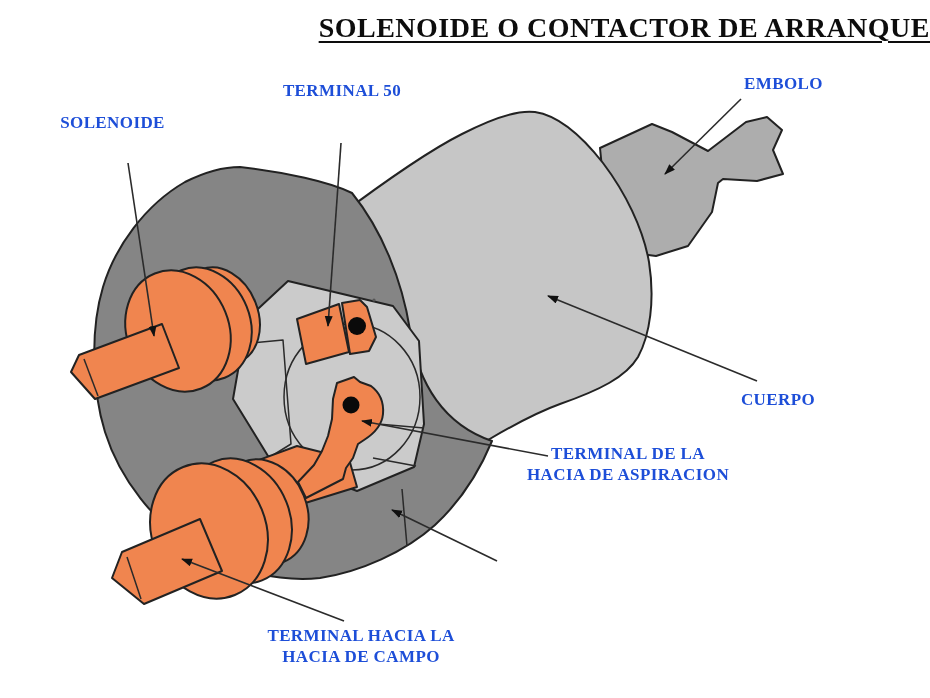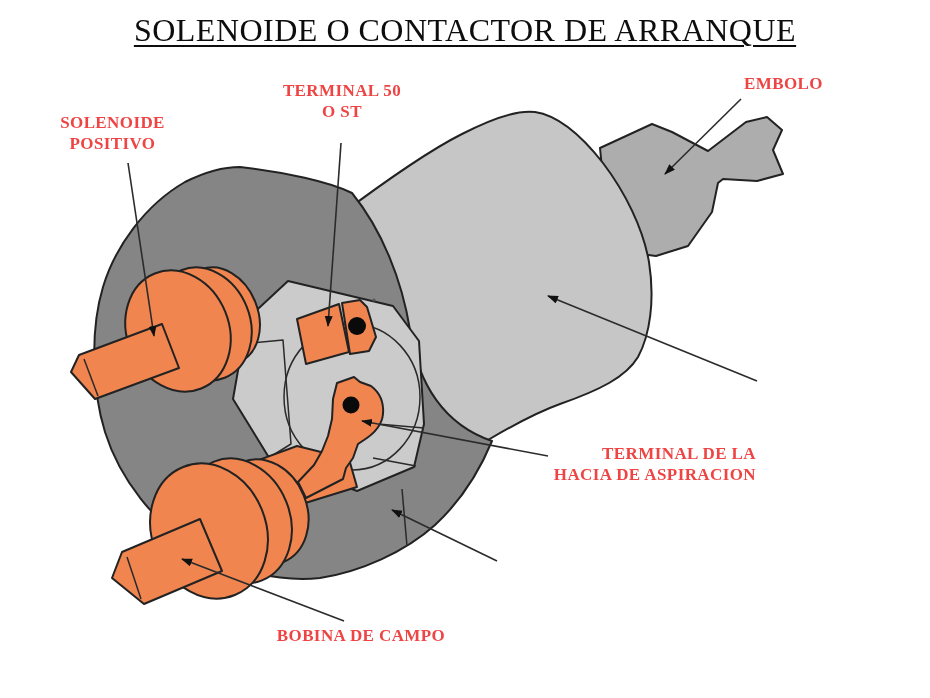--- a/index.html
+++ b/index.html
@@ -1,23 +1,23 @@
 <!DOCTYPE html>
 <html><head>
 <meta charset="utf-8">
 <style>
   html,body{margin:0;padding:0;background:#ffffff;}
   body{width:930px;height:698px;overflow:hidden;font-family:"Liberation Serif","DejaVu Serif",serif;}
   .canvas{position:relative;width:930px;height:698px;background:#ffffff;}
   .canvas svg{position:absolute;left:0;top:0;}
-  .page-title{position:absolute;left:0;right:0;top:12px;text-align:center;
-    font-weight:normal;font-size:32px;letter-spacing:.5px;color:#0d0d0d;
+  .page-title{position:absolute;left:0;right:0;top:12px;text-align:right;
+    font-weight:bold;font-size:28px;letter-spacing:.5px;color:#0d0d0d;
     text-decoration:underline;text-decoration-thickness:2px;text-underline-offset:4px;}
   .lbl{position:absolute;text-align:center;font-weight:bold;font-size:17px;
-    line-height:21px;letter-spacing:.4px;color:#ef4444;}
+    line-height:21px;letter-spacing:.4px;color:#1d4ed8;}
   .lbl span{display:block;}
   .ol{stroke:#222222;stroke-width:2;stroke-linejoin:round;}
   .thin{stroke:#2a2a2a;stroke-width:1.5;fill:none;stroke-linejoin:round;}
   .leader{stroke:#2b2b2b;stroke-width:1.6;fill:none;marker-end:url(#arrow);}
 </style>
 </head>
 <body>
 
 <div class="canvas">
 
@@ -109,38 +109,40 @@
     <path class="leader" d="M 757,381 L 548,296"></path>
     <path class="leader" d="M 548,456 L 362,421"></path>
     <path class="leader" d="M 497,561 L 392,510"></path>
     <path class="leader" d="M 344,621 L 182,559"></path>
   </svg>
 
   <div class="page-title">SOLENOIDE O CONTACTOR DE ARRANQUE</div>
 
   <div class="lbl" style="left:35px;top:112px;width:155px;">
     <span>SOLENOIDE</span>
-    <span>POSITIVO</span>
   </div>
 
   <div class="lbl" style="left:267px;top:80px;width:150px;">
     <span>TERMINAL 50</span>
-    <span>O ST</span>
   </div>
 
   <div class="lbl" style="left:726px;top:73px;width:115px;">
     <span>EMBOLO</span>
   </div>
 
+  <div class="lbl" style="left:712px;top:389px;width:132px;">
+    <span>CUERPO</span>
+  </div>
 
-  <div class="lbl" style="left:500px;top:443px;width:256px;text-align:right;">
+  <div class="lbl" style="left:500px;top:443px;width:256px;">
     <span>TERMINAL DE LA</span>
     <span>HACIA DE ASPIRACION</span>
   </div>
 
   <div class="lbl" style="left:487px;top:547px;width:130px;">
   </div>
 
   <div class="lbl" style="left:253px;top:625px;width:216px;">
-    <span>BOBINA DE CAMPO</span>
+    <span>TERMINAL HACIA LA</span>
+    <span>HACIA DE CAMPO</span>
   </div>
 
 </div>
 
 </body></html>

